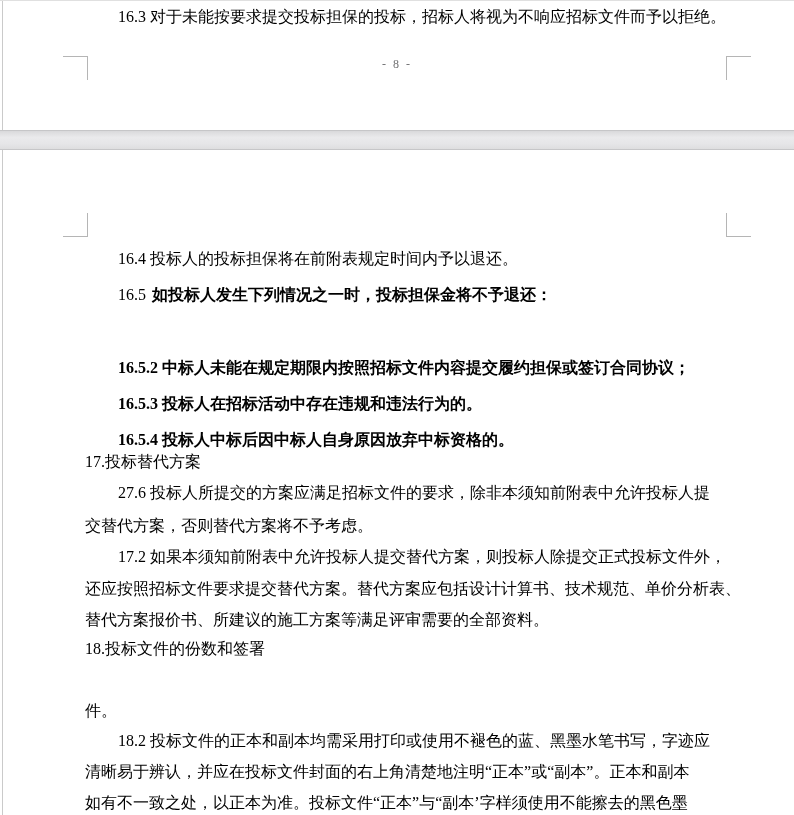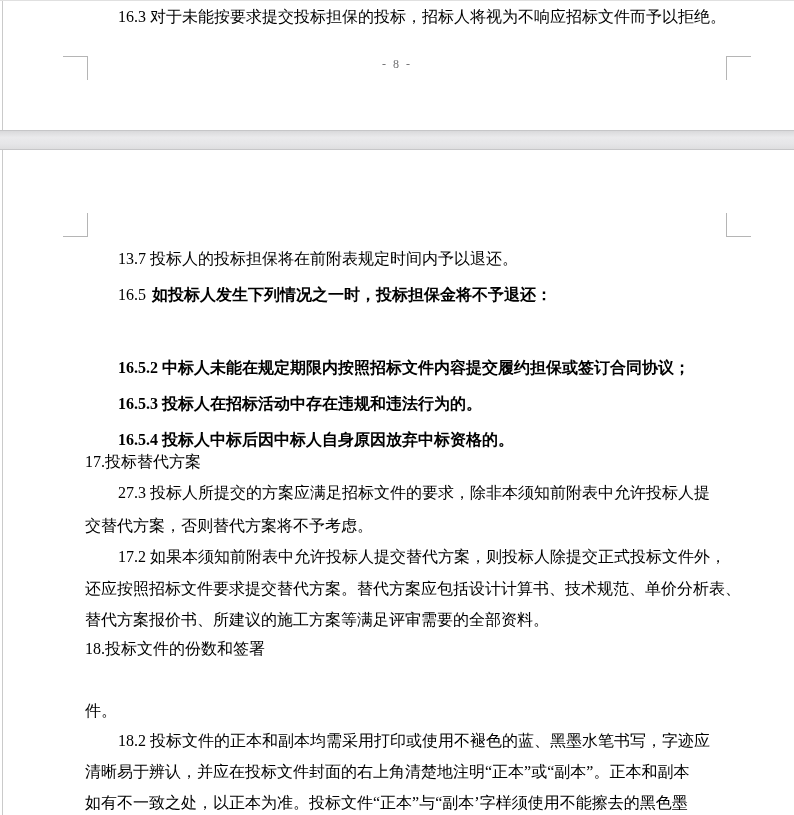--- a/index.html
+++ b/index.html
@@ -91,32 +91,32 @@
     <div class="page-number">- 8 -</div>
   </div>
 
   <div class="page-gap"></div>
 
   <div class="page page2">
     <div class="page-edge-line"></div>
     <div class="corner-mark tl" style="left:63px; top:63px"></div>
     <div class="corner-mark tr" style="left:726px; top:63px"></div>
 
-    <div class="doc-line indent" style="top:99px">13.7 投标人的投标担保将在前附表规定时间内予以退还。</div>
+    <div class="doc-line indent" style="top:99px">16.4 投标人的投标担保将在前附表规定时间内予以退还。</div>
 
     <div class="doc-line indent" style="top:135px">
       <span class="prefix-num">16.5</span><span class="bold">如投标人发生下列情况之一时，投标担保金将不予退还：</span>
     </div>
 
     <div class="doc-line indent bold" style="top:208px">16.5.2 中标人未能在规定期限内按照招标文件内容提交履约担保或签订合同协议；</div>
     <div class="doc-line indent bold" style="top:244px">16.5.3 投标人在招标活动中存在违规和违法行为的。</div>
     <div class="doc-line indent bold" style="top:280px">16.5.4 投标人中标后因中标人自身原因放弃中标资格的。</div>
 
     <div class="doc-line" style="top:302px">17.投标替代方案</div>
-    <div class="doc-line indent" style="top:333px">27.3 投标人所提交的方案应满足招标文件的要求，除非本须知前附表中允许投标人提</div>
+    <div class="doc-line indent" style="top:333px">27.6 投标人所提交的方案应满足招标文件的要求，除非本须知前附表中允许投标人提</div>
     <div class="doc-line" style="top:366px">交替代方案，否则替代方案将不予考虑。</div>
     <div class="doc-line indent" style="top:397px">17.2 如果本须知前附表中允许投标人提交替代方案，则投标人除提交正式投标文件外，</div>
     <div class="doc-line" style="top:429px">还应按照招标文件要求提交替代方案。替代方案应包括设计计算书、技术规范、单价分析表、</div>
     <div class="doc-line" style="top:460px">替代方案报价书、所建议的施工方案等满足评审需要的全部资料。</div>
 
     <div class="doc-line" style="top:489px">18.投标文件的份数和签署</div>
     <div class="doc-line" style="top:551px">件。</div>
     <div class="doc-line indent" style="top:581px">18.2 投标文件的正本和副本均需采用打印或使用不褪色的蓝、黑墨水笔书写，字迹应</div>
     <div class="doc-line" style="top:643px">如有不一致之处，以正本为准。投标文件“正本”与“副本’字样须使用不能擦去的黑色墨</div>
     <div class="doc-line" style="top:612px">清晰易于辨认，并应在投标文件封面的右上角清楚地注明“正本”或“副本”。正本和副本</div>

